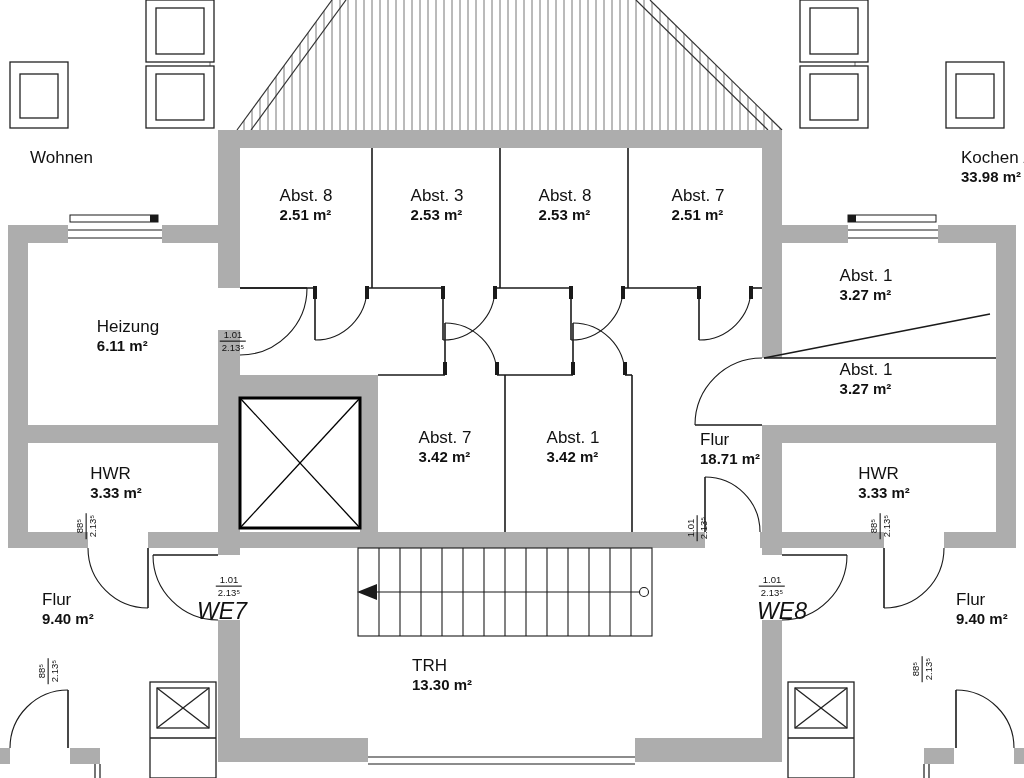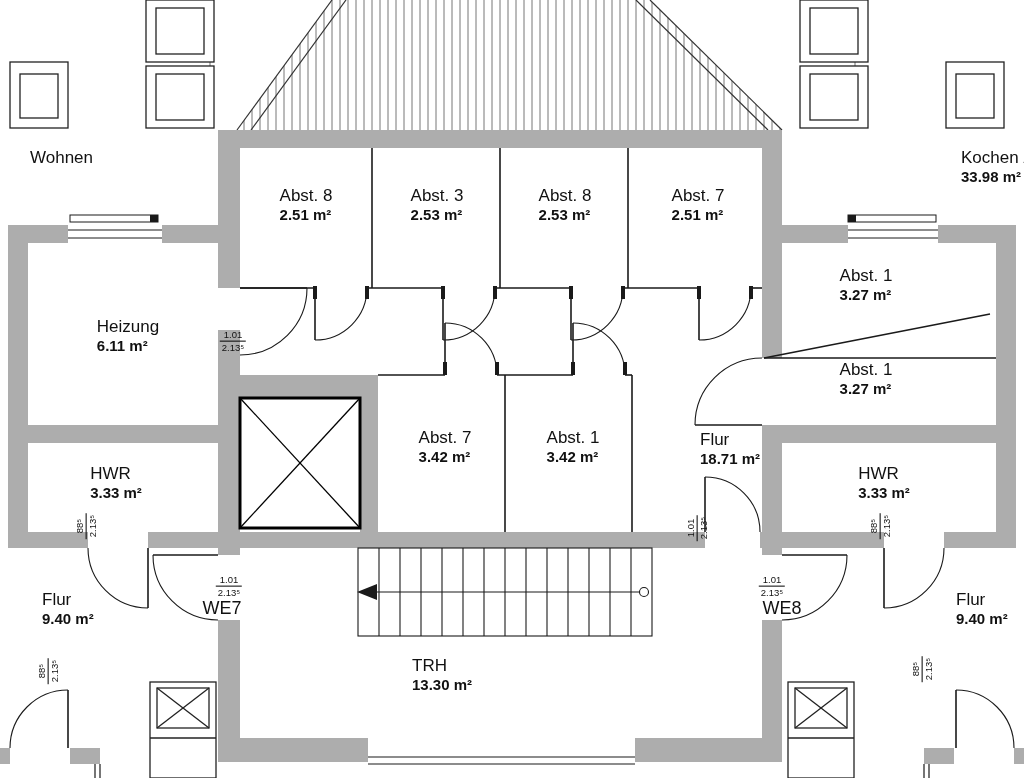--- a/index.html
+++ b/index.html
@@ -6,22 +6,22 @@
   html,body { width:1024px; height:778px; }
   body { position:relative; overflow:hidden; background:#fff;
          font-family:"Liberation Sans", sans-serif; color:#111; }
   #screen { position:absolute; left:0; top:0; width:1024px; height:778px; }
   svg.plan { position:absolute; left:0; top:0; }
   .room-label { position:absolute; text-align:left; transform:translateX(-50%);
                 line-height:1.16; white-space:nowrap; }
   .room-label.la { transform:none; text-align:left;margin-left:28px; }
   .room-name { display:block; font-size:17px; }
   .room-area { display:block; font-size:15px; font-weight:bold; }
-  .unit-label { position:absolute; transform:translateX(-50%); 
-                font-size:18px; white-space:nowrap; }
+  .unit-label { position:absolute; transform:translateX(-50%); font-style:italic;
+                font-size:23px; white-space:nowrap; }
   .frac { position:absolute; display:inline-block; text-align:center;
           font-size:9.5px; line-height:1.25; transform:translate(-50%,-50%);
           white-space:nowrap; }
   .frac.rot { transform:translate(-50%,-50%) rotate(-90deg); }
   .frac .top { display:block; border-bottom:1px solid #000; padding:0 2px; }
   .frac .bot { display:block; padding:0 2px; }
 </style>
 </head>
 <body>
 

